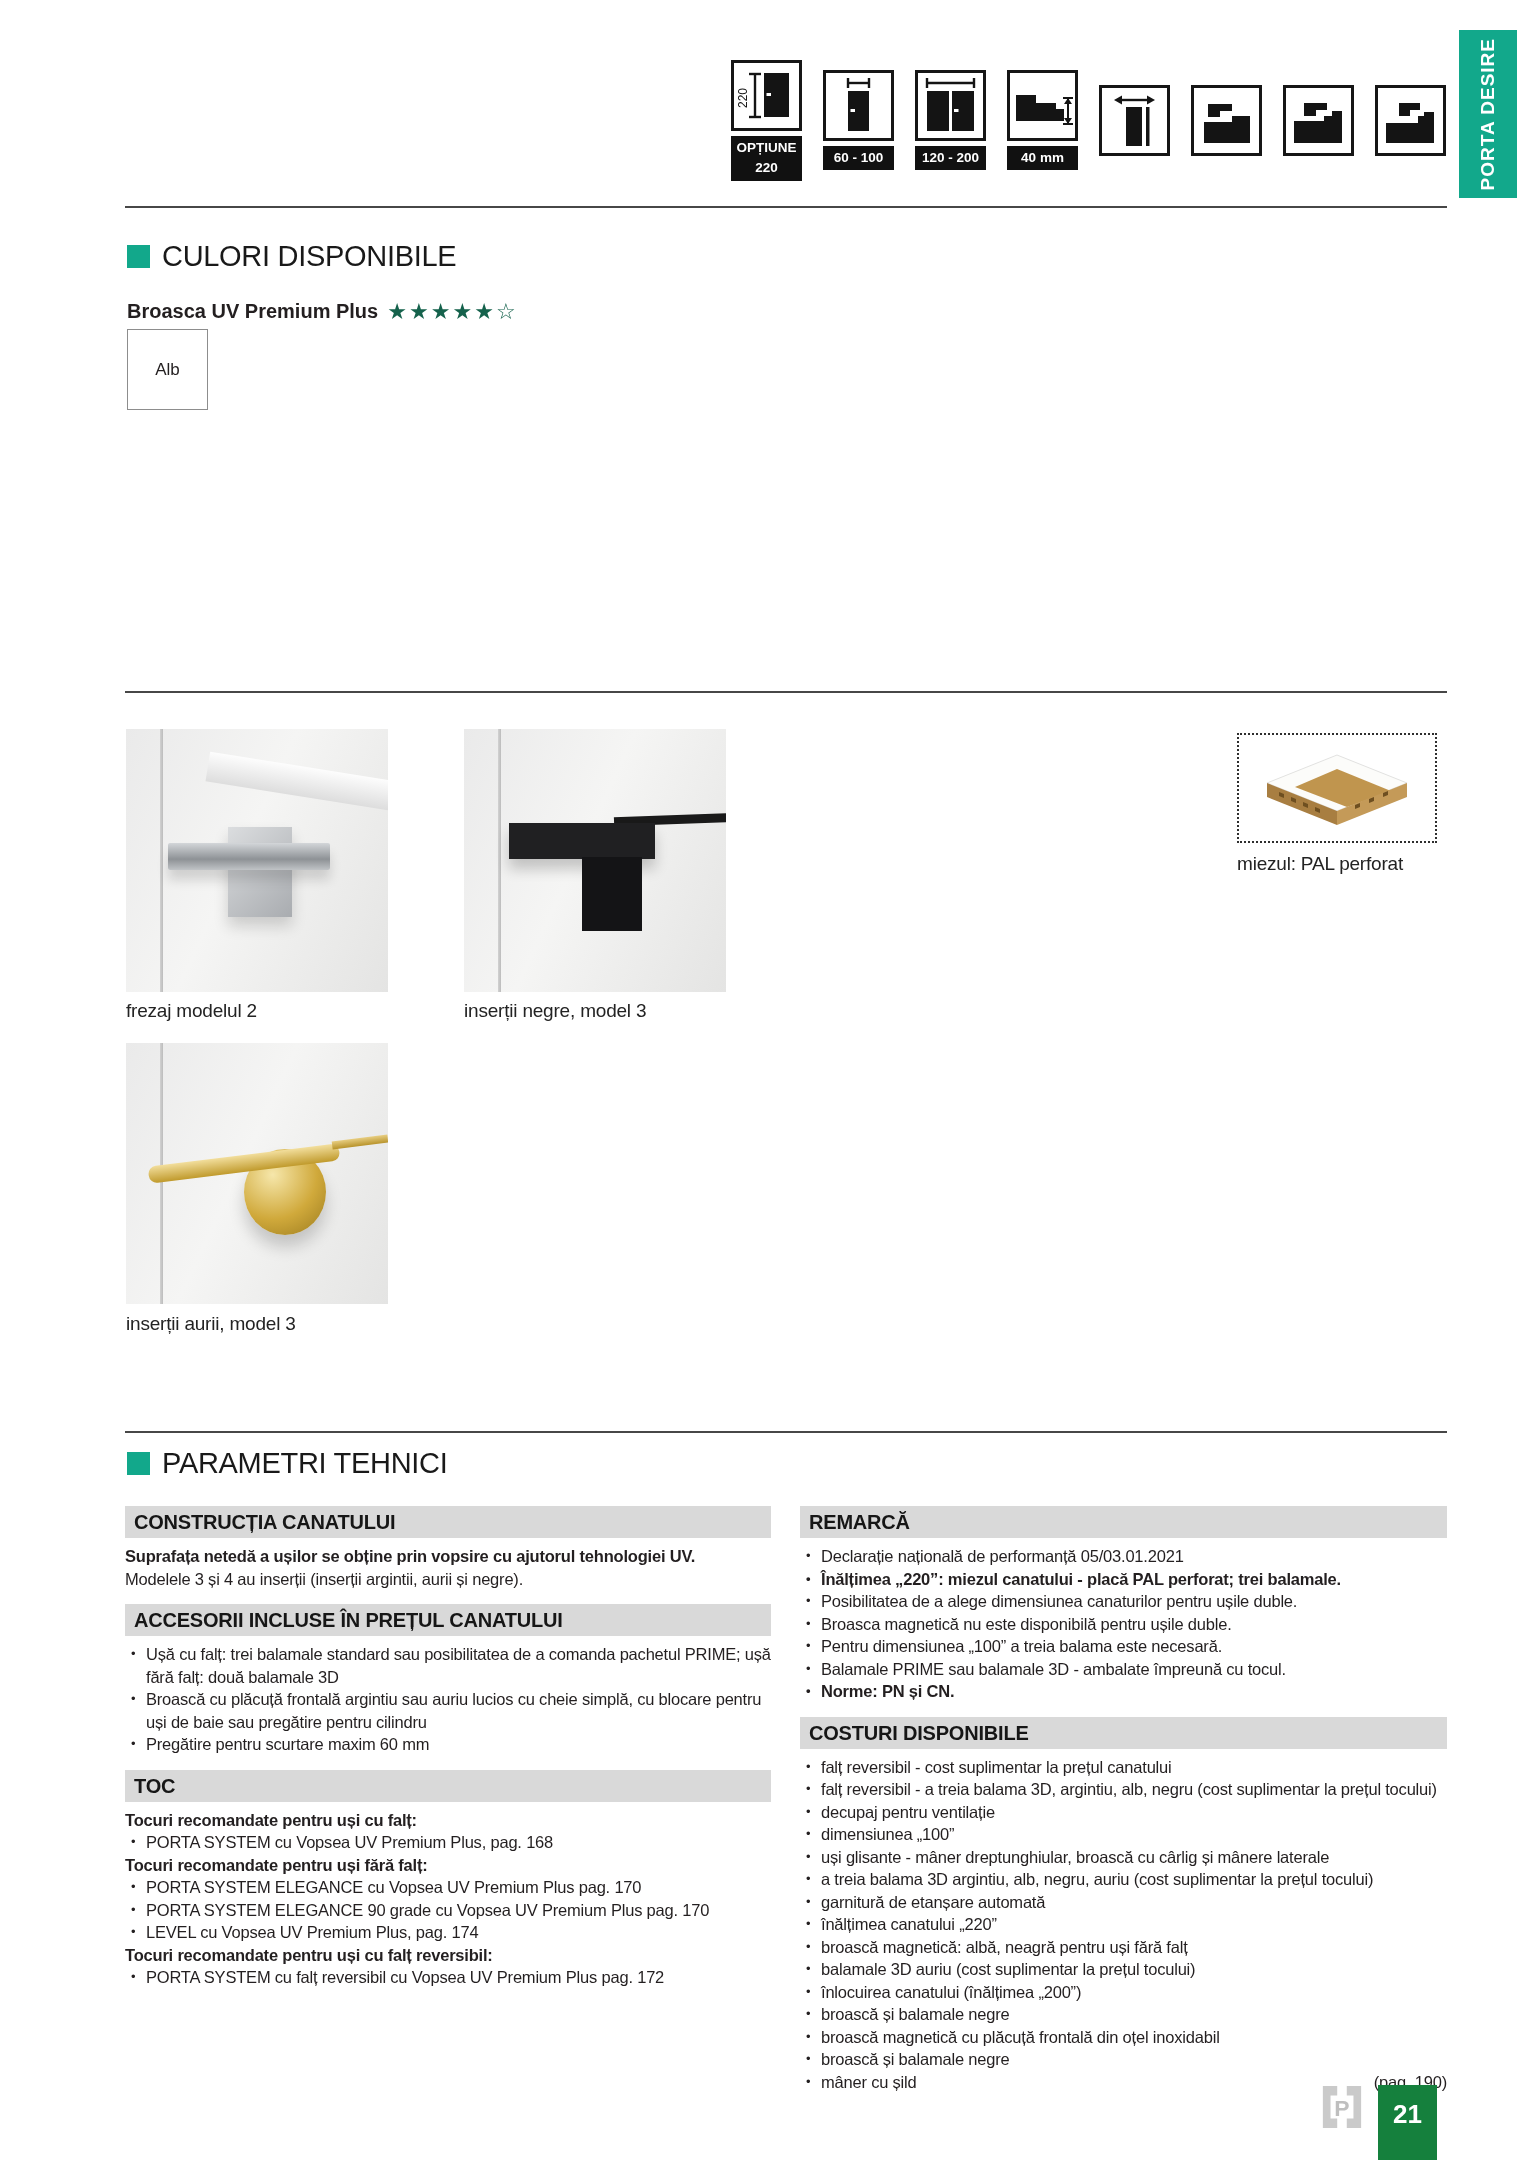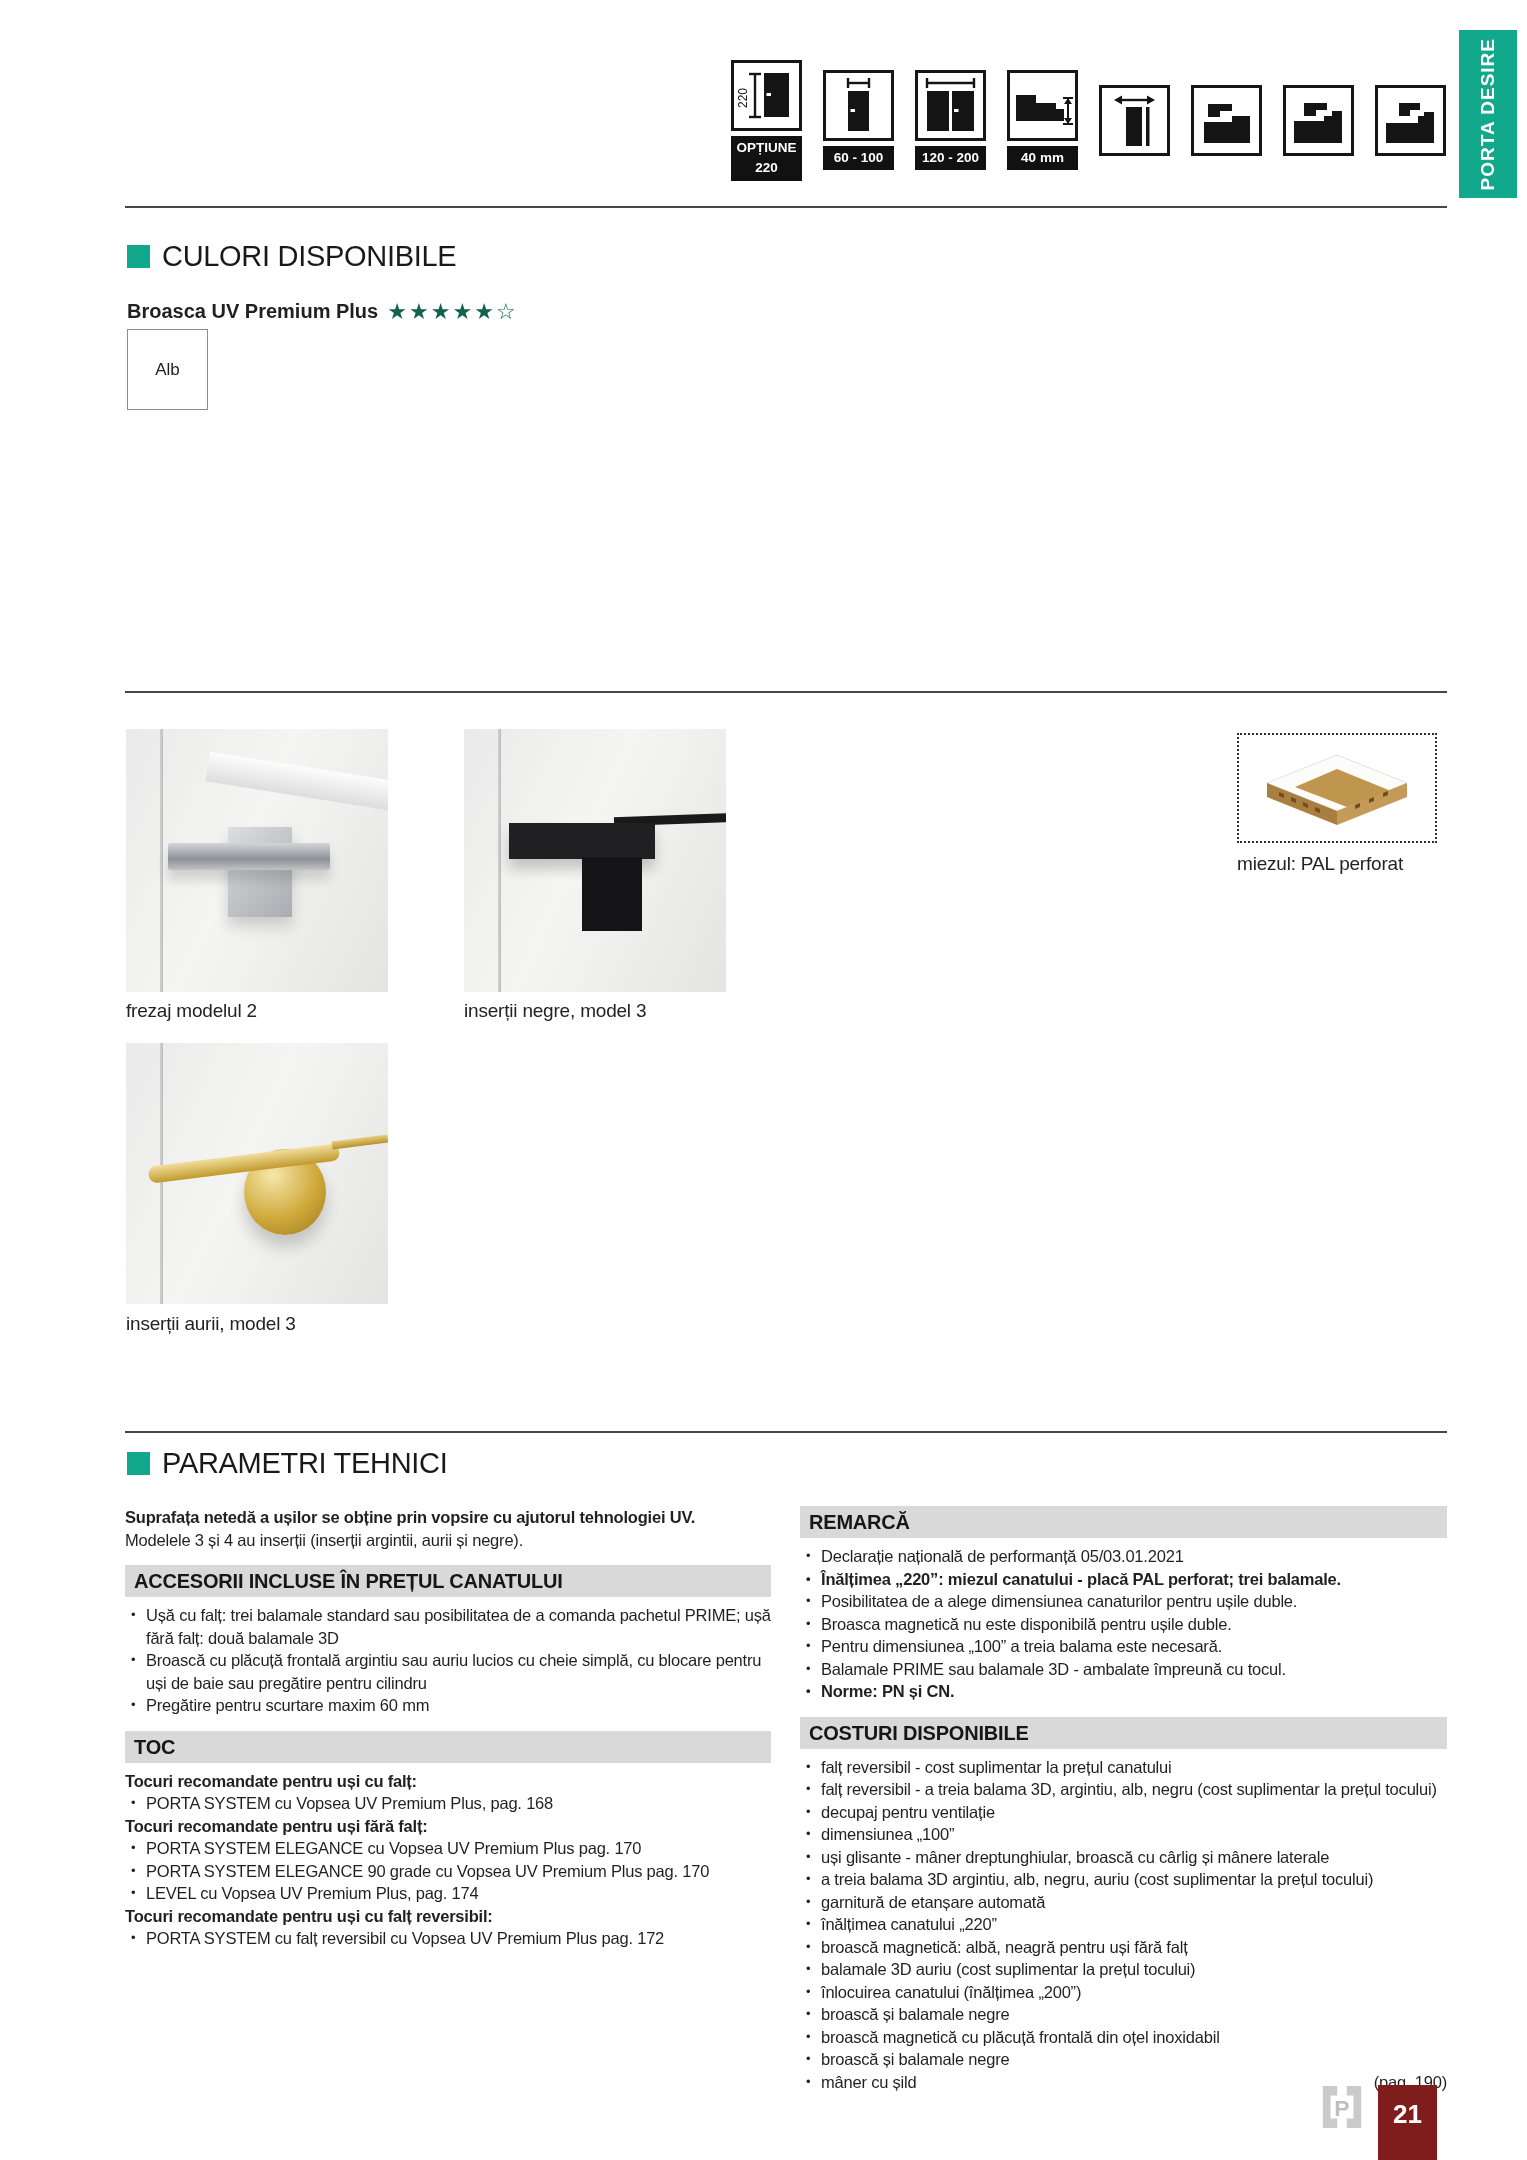--- a/index.html
+++ b/index.html
@@ -69,21 +69,21 @@
   .bar.first{margin-top:0;}
   .b{position:relative;padding-left:21px;}
   .b::before{content:"•";position:absolute;left:6px;top:0;font-size:13px;}
   .bold{font-weight:bold;}
   .subhead{font-weight:bold;}
   .row-split{display:flex;justify-content:space-between;}
   .row-split .pag{padding-left:10px;white-space:nowrap;}
 
   
   .logo{position:absolute;left:1320px;top:2084px;width:44px;height:46px;}
-  .page-num{position:absolute;left:1378px;top:2085px;width:59px;height:75px;background:#7f1d1d;
+  .page-num{position:absolute;left:1378px;top:2085px;width:59px;height:75px;background:#15803d;
             color:#fff;font-weight:bold;font-size:26px;display:flex;justify-content:center;padding-top:14px;box-sizing:border-box;}
 </style>
 </head>
 <body>
 
 <div id="page">
 
   <div class="icons-row">
     <div class="icon-cell">
       <div class="icon-box">
@@ -245,20 +245,21 @@
   <div class="caption cap4">inserții aurii, model 3</div>
 
   <div class="hr hr3"></div>
 
   <div class="sec-head sec-param">
     <span class="sq"></span>
     <span>PARAMETRI TEHNICI</span>
   </div>
 
   <div class="colL col">
+    <div class="bar first">CONSTRUCȚIA CANATULUI</div>
     <div class="bold">Suprafața netedă a ușilor se obține prin vopsire cu ajutorul tehnologiei UV.</div>
     <div>Modelele 3 și 4 au inserții (inserții argintii, aurii și negre).</div>
 
     <div class="bar">ACCESORII INCLUSE ÎN PREȚUL CANATULUI</div>
     <div class="b">Ușă cu falț: trei balamale standard sau posibilitatea de a comanda pachetul PRIME; ușă fără falț: două balamale 3D</div>
     <div class="b">Broască cu plăcuță frontală argintiu sau auriu lucios cu cheie simplă, cu blocare pentru uși de baie sau pregătire pentru cilindru</div>
     <div class="b">Pregătire pentru scurtare maxim 60 mm</div>
 
     <div class="bar">TOC</div>
     <div class="subhead">Tocuri recomandate pentru uși cu falț:</div>

